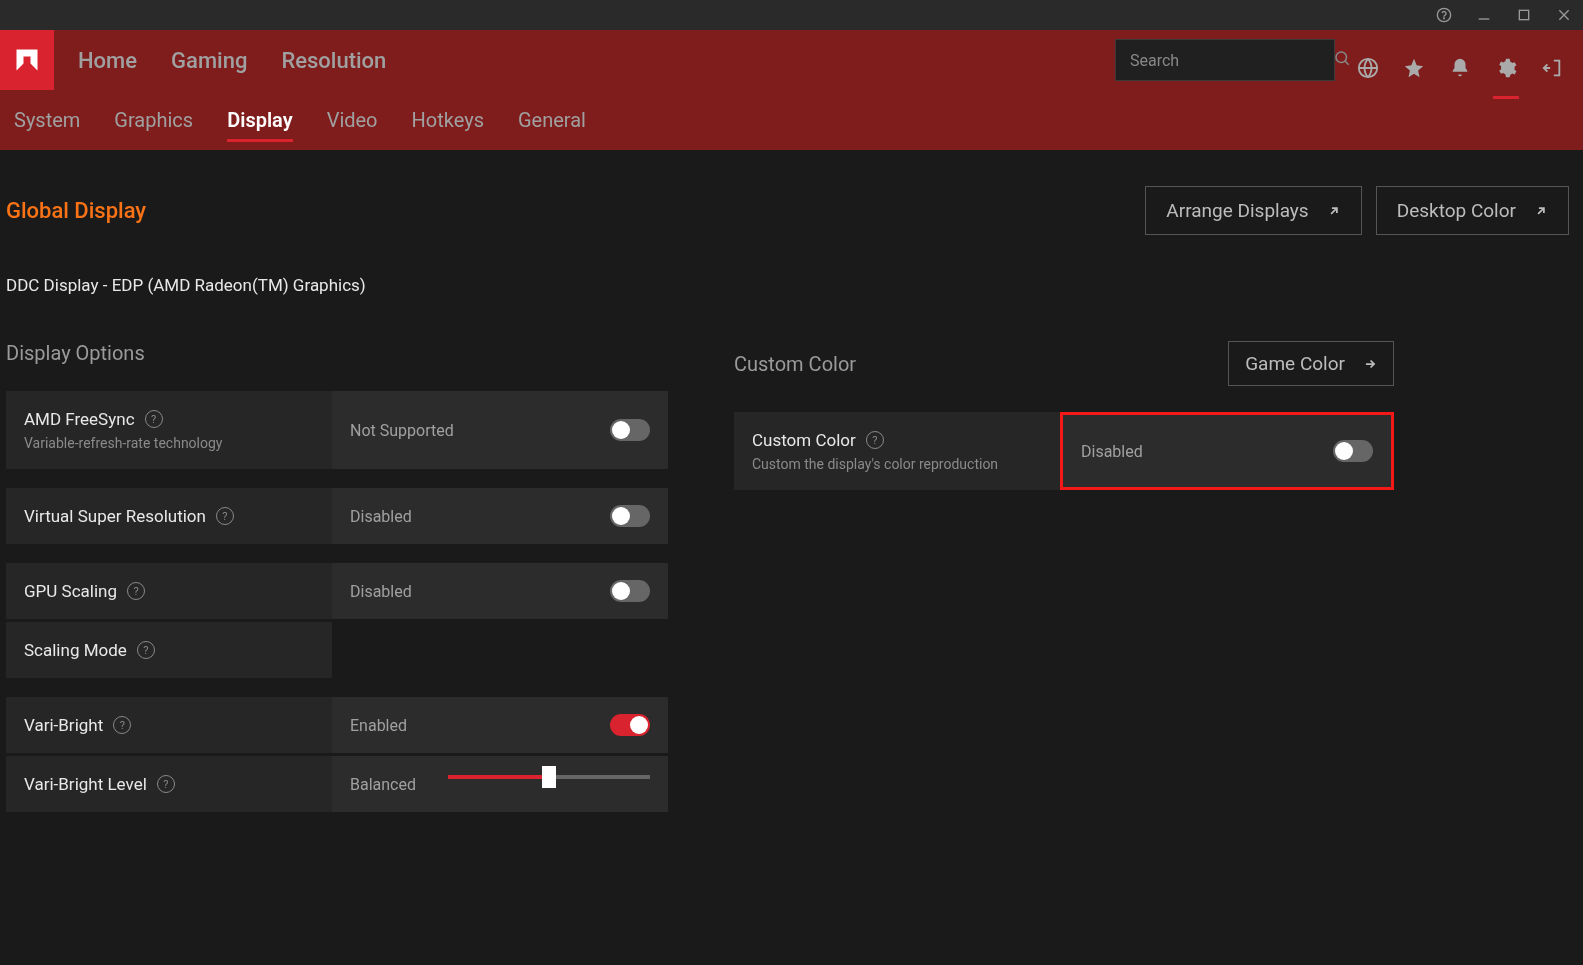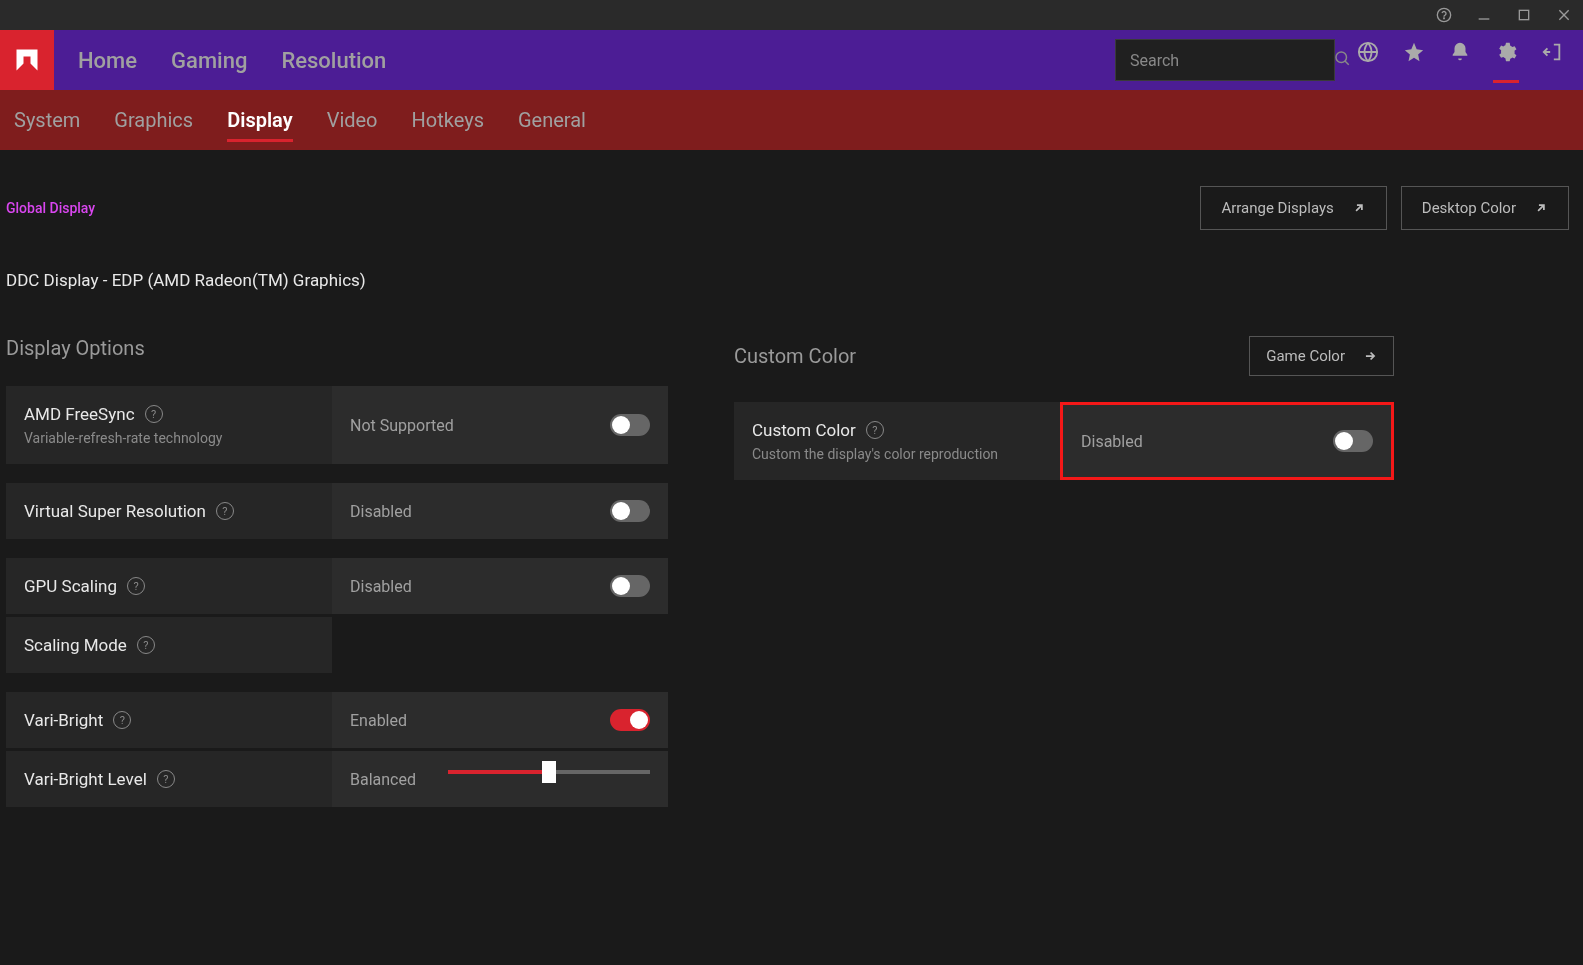--- a/index.html
+++ b/index.html
@@ -4,45 +4,45 @@
 <style>
   * { box-sizing: border-box; margin: 0; padding: 0; font-family: -apple-system, BlinkMacSystemFont, "Segoe UI", Roboto, sans-serif; }
   body { background: #1a1a1a; color: #e0e0e0; width: 1583px; height: 965px; overflow: hidden; }
 
   
   .titlebar { height: 30px; background: #2a2a2a; display: flex; justify-content: flex-end; align-items: center; padding: 0 8px; gap: 18px; }
   .titlebar .icon { color: #999; cursor: pointer; display:flex; align-items:center; justify-content:center; width:22px; height:22px; }
   .titlebar .icon svg { width: 16px; height:16px; }
 
   
-  .header { height: 60px; background: #4c1d95; display: flex; align-items: center; }
+  .header { height: 60px; background: #7f1d1d; display: flex; align-items: center; }
   .logo { width: 54px; height: 60px; background: #d9232e; display:flex; align-items:center; justify-content:center; }
   .logo svg { width: 28px; height: 28px; fill: #fff; }
   .main-nav { display: flex; gap: 34px; margin-left: 24px; }
   .main-nav-item { font-size: 22px; color: #a0a0a0; cursor: pointer; font-weight: 500; }
-  .header-right { margin-left: auto; display: flex; align-items: flex-start; gap: 20px; padding-right: 18px; }
+  .header-right { margin-left: auto; display: flex; align-items: flex-end; gap: 20px; padding-right: 18px; }
   .search-box { width: 220px; height: 42px; background: #202020; border: 1px solid #3a3a3a; display: flex; align-items: center; padding: 0 14px; }
   .search-box input { flex:1; background: transparent; border: none; color: #aaa; font-size: 16px; outline: none; }
   .search-box input::placeholder { color: #888; }
   .header-icon { color: #aaa; cursor: pointer; display:flex; align-items:center; justify-content:center; width:26px; height:26px; position: relative; }
   .header-icon svg { width: 22px; height: 22px; }
   .header-icon.active::after { content:""; position:absolute; bottom:-18px; left:0; right:0; height:3px; background:#d9232e; }
 
   
   .subtabs { height: 60px; background: #7f1d1d; display: flex; align-items: center; gap: 34px; padding: 0 14px; }
   .subtab { font-size: 20px; color: #a0a0a0; cursor: pointer; padding: 16px 0; position: relative; }
   .subtab.active { color: #fff; font-weight: 600; }
   .subtab.active::after { content:""; position:absolute; bottom:6px; left:0; right:0; height:3px; background:#d9232e; }
 
   
   .content { padding: 36px 4px 0 4px; }
   .section-head { display: flex; align-items: center; justify-content: space-between; padding: 0 10px 0 2px; margin-bottom: 40px; }
-  .section-title { font-size: 14px; color: #d946ef; font-weight: 500; }
+  .section-title { font-size: 22px; color: #f97316; font-weight: 500; }
   .btn-group { display: flex; gap: 14px; }
-  .outline-btn { border: 1px solid #555; padding: 12px 20px; color: #bcbcbc; font-size: 15px; display:flex; align-items:center; gap:18px; cursor:pointer; background: transparent; }
+  .outline-btn { border: 1px solid #555; padding: 12px 20px; color: #bcbcbc; font-size: 19px; display:flex; align-items:center; gap:18px; cursor:pointer; background: transparent; }
   .outline-btn svg { width:14px; height:14px; }
 
   .display-name { font-size: 17px; color: #e8e8e8; padding-left: 2px; margin-bottom: 46px; }
 
   .columns { display: flex; gap: 66px; padding: 0 2px; }
   .col { flex: 0 0 662px; }
   .col-right { flex: 0 0 660px; }
 
   .col-head { display: flex; align-items: center; justify-content: space-between; margin-bottom: 26px; }
   .col-title { font-size: 20px; color: #9a9a9a; }

